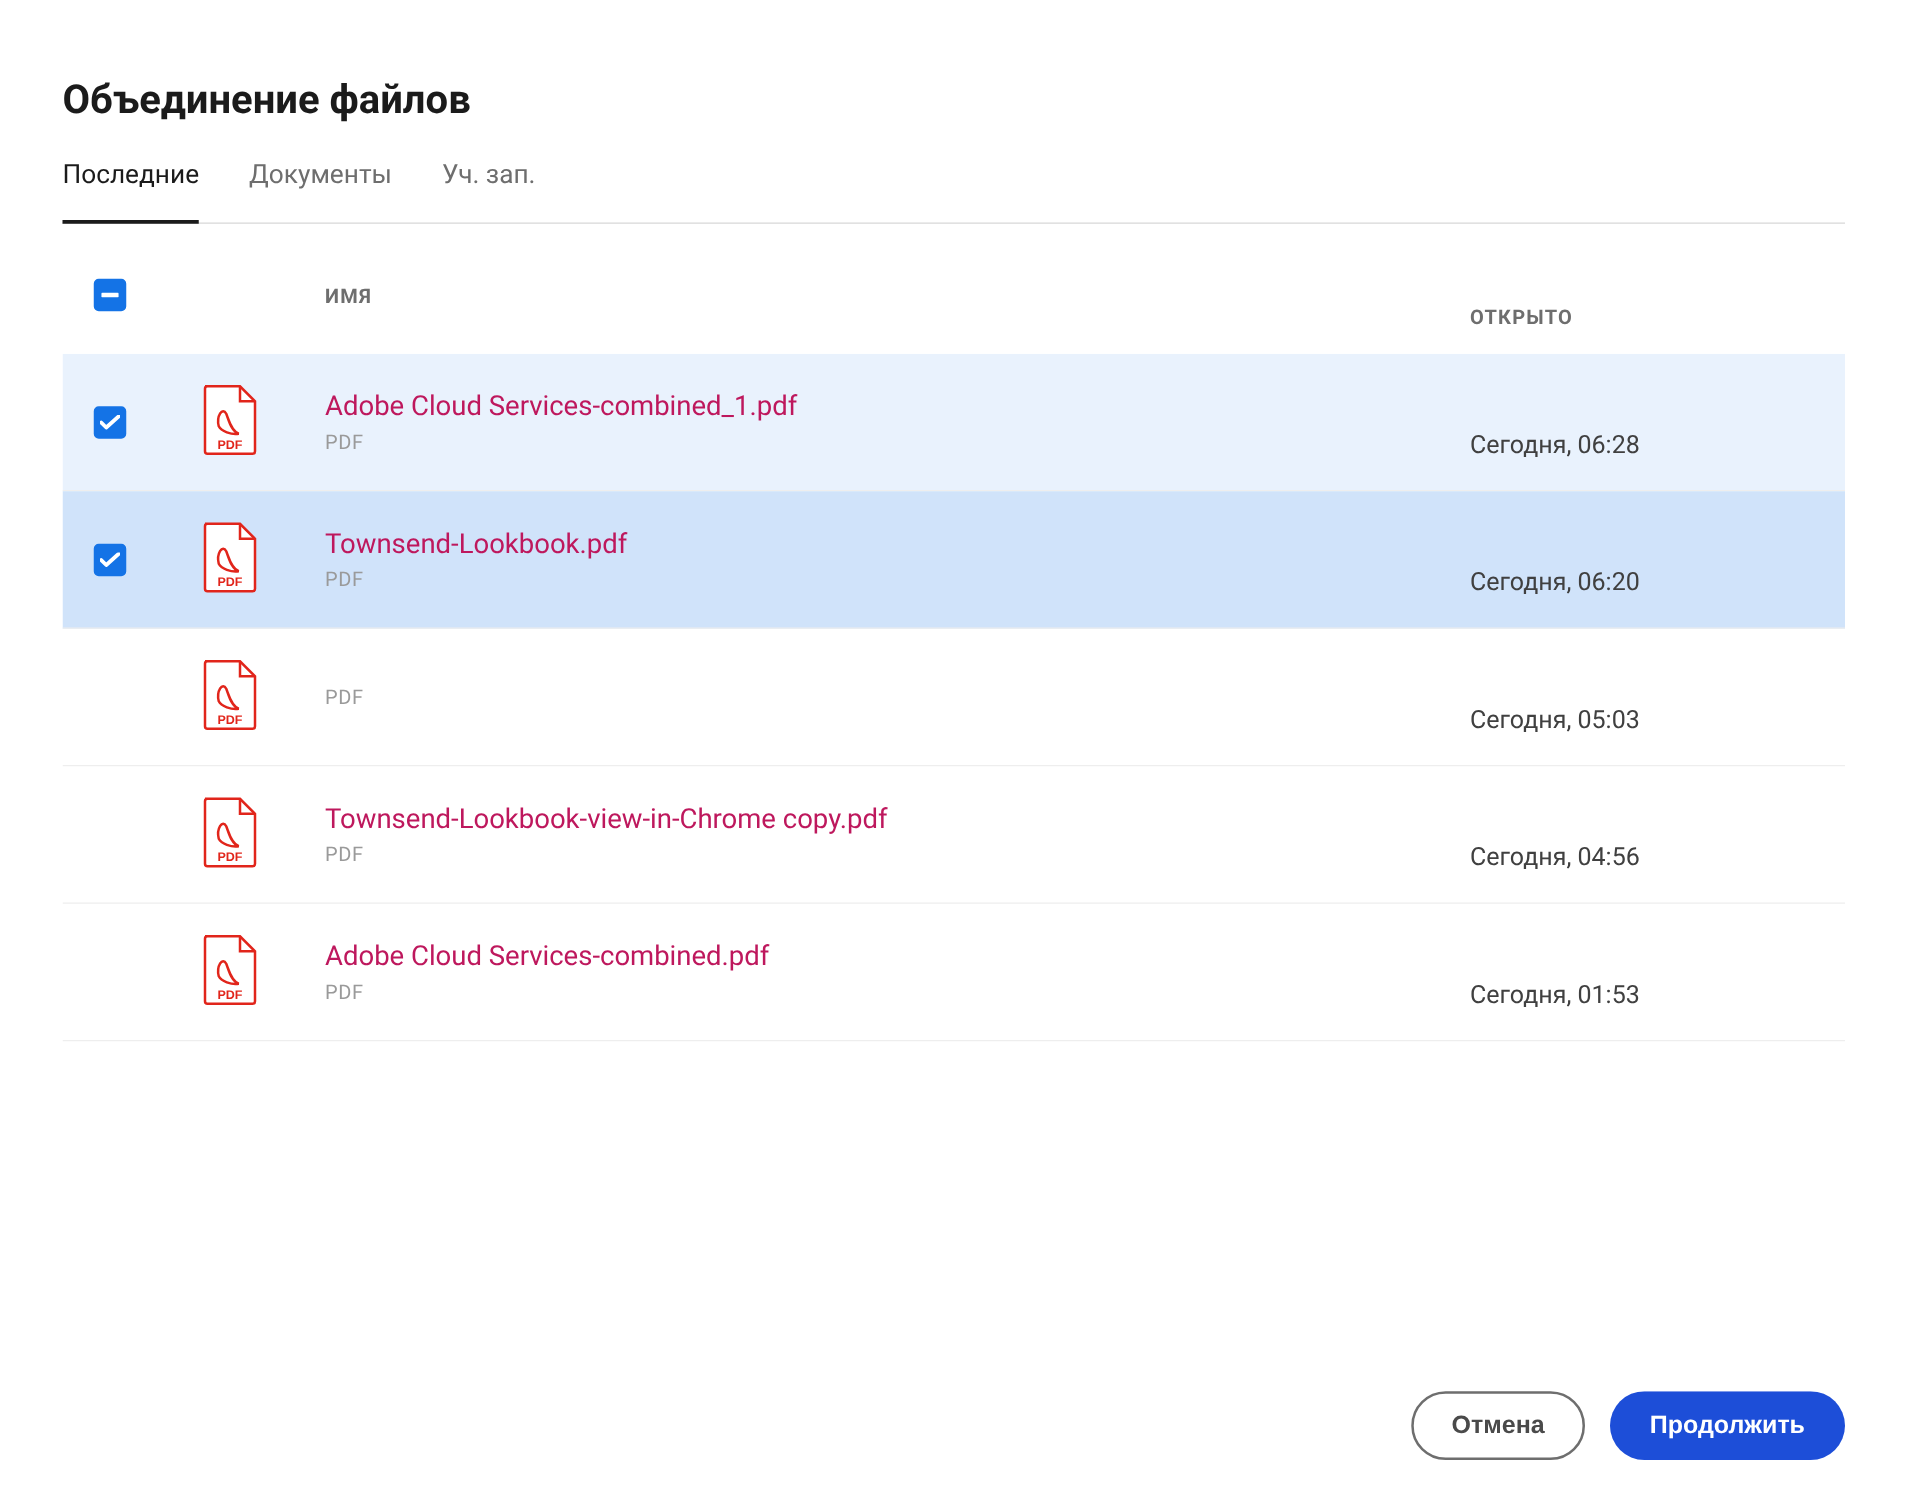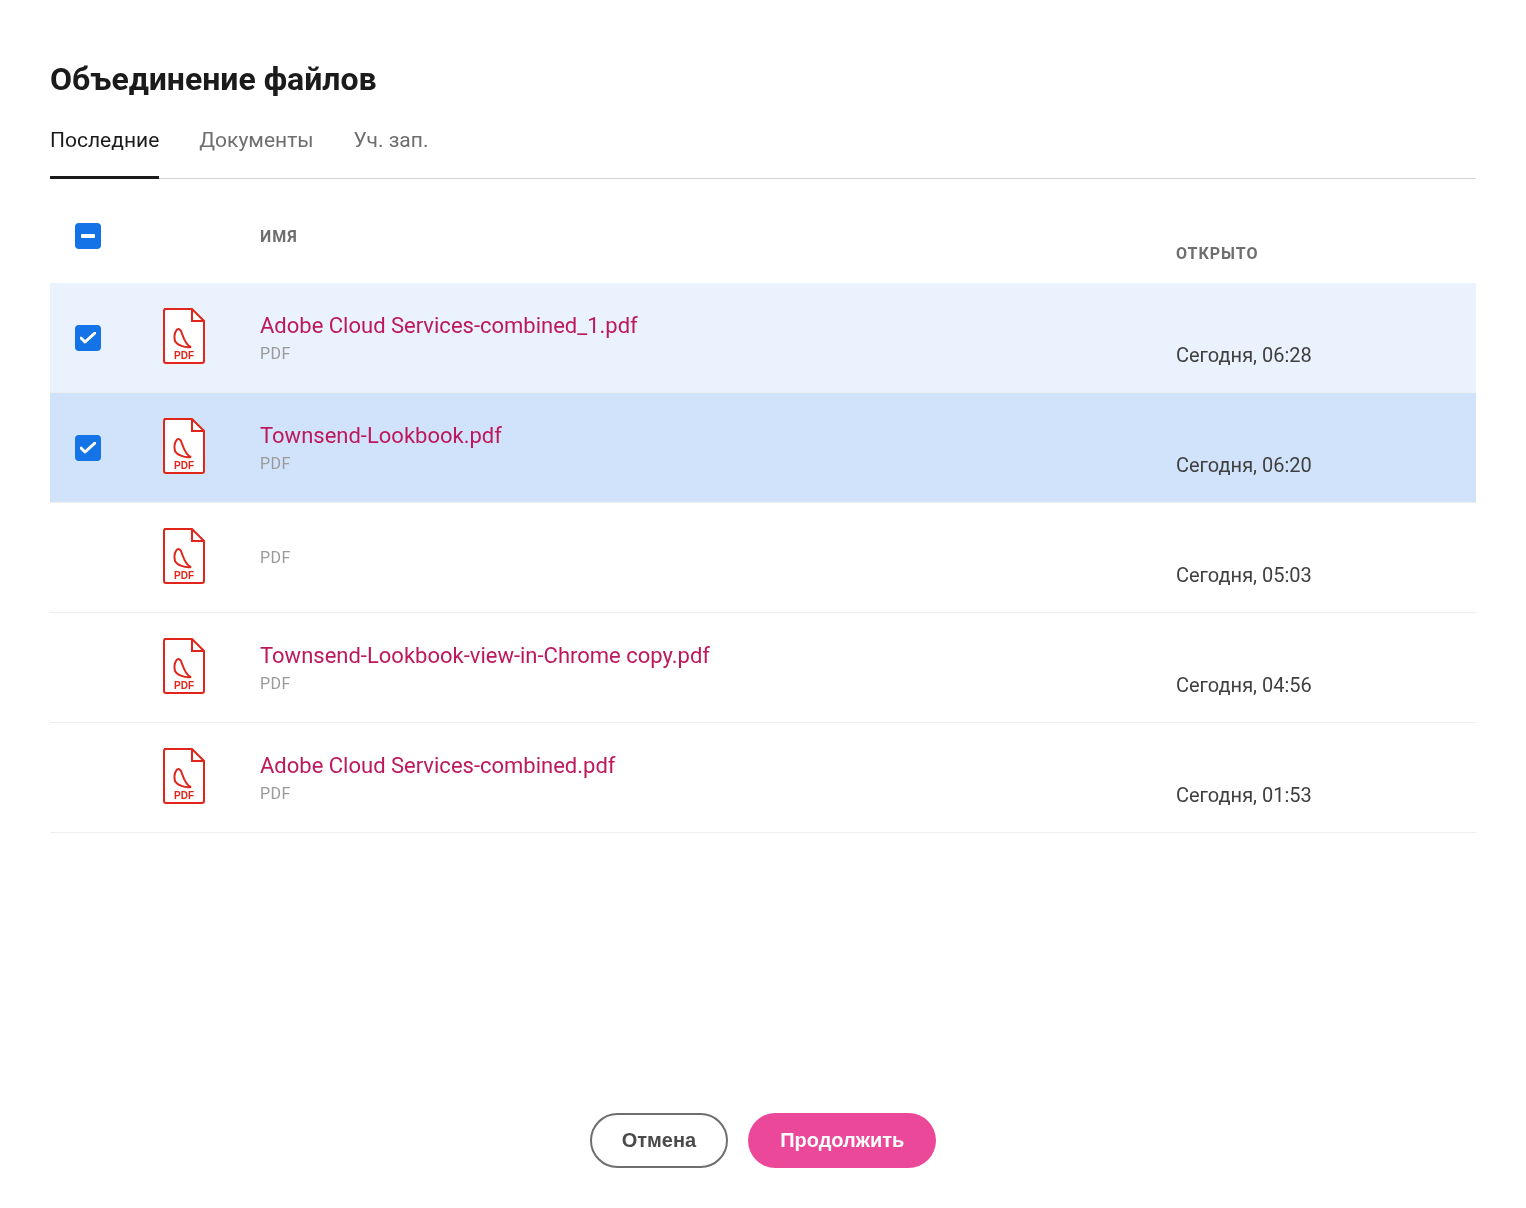--- a/index.html
+++ b/index.html
@@ -123,39 +123,39 @@
     background: #1473e6;
     border-color: #1473e6;
   }
   .checkbox svg { display: block; }
   .pdf-icon {
     width: 48px;
     height: 58px;
   }
   .footer {
     display: flex;
-    justify-content: center;
+    justify-content: flex-end;
     gap: 20px;
     padding-top: 40px;
   }
   .btn {
     font-size: 20px;
     font-weight: 600;
     padding: 14px 30px;
     border-radius: 30px;
     cursor: pointer;
     border: 2px solid transparent;
   }
   .btn-secondary {
     background: #fff;
     border-color: #6e6e6e;
     color: #4a4a4a;
   }
   .btn-primary {
-    background: #ec4899;
+    background: #1d4ed8;
     color: #fff;
   }
 </style>
 </head>
 <body>
 
 <h1 class="dialog-title">Объединение файлов</h1>
 
 <div class="tabs">
   <div class="tab active">Последние</div>

